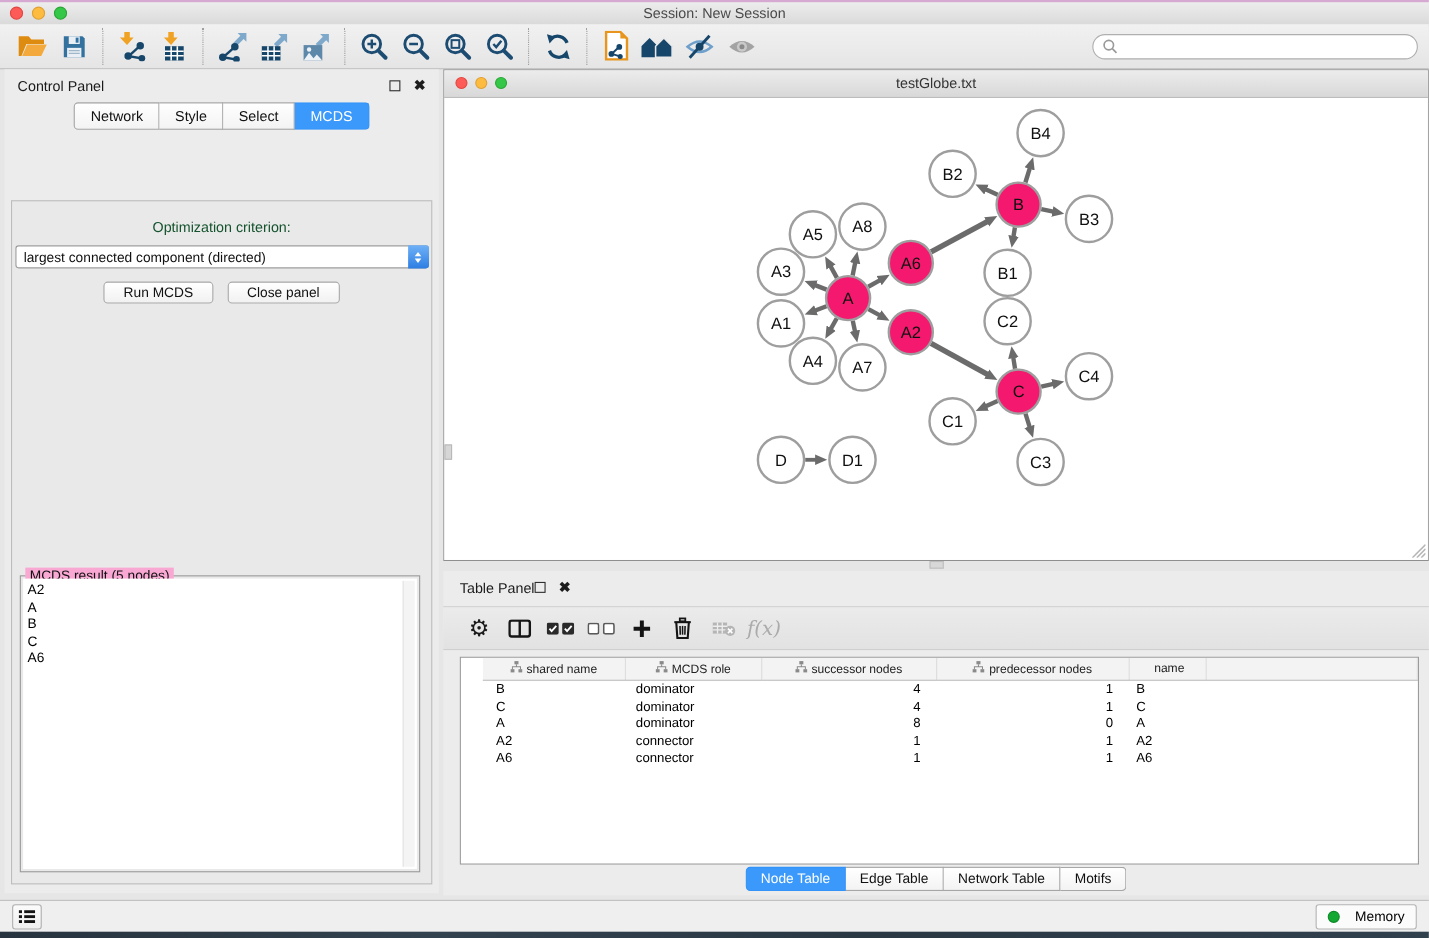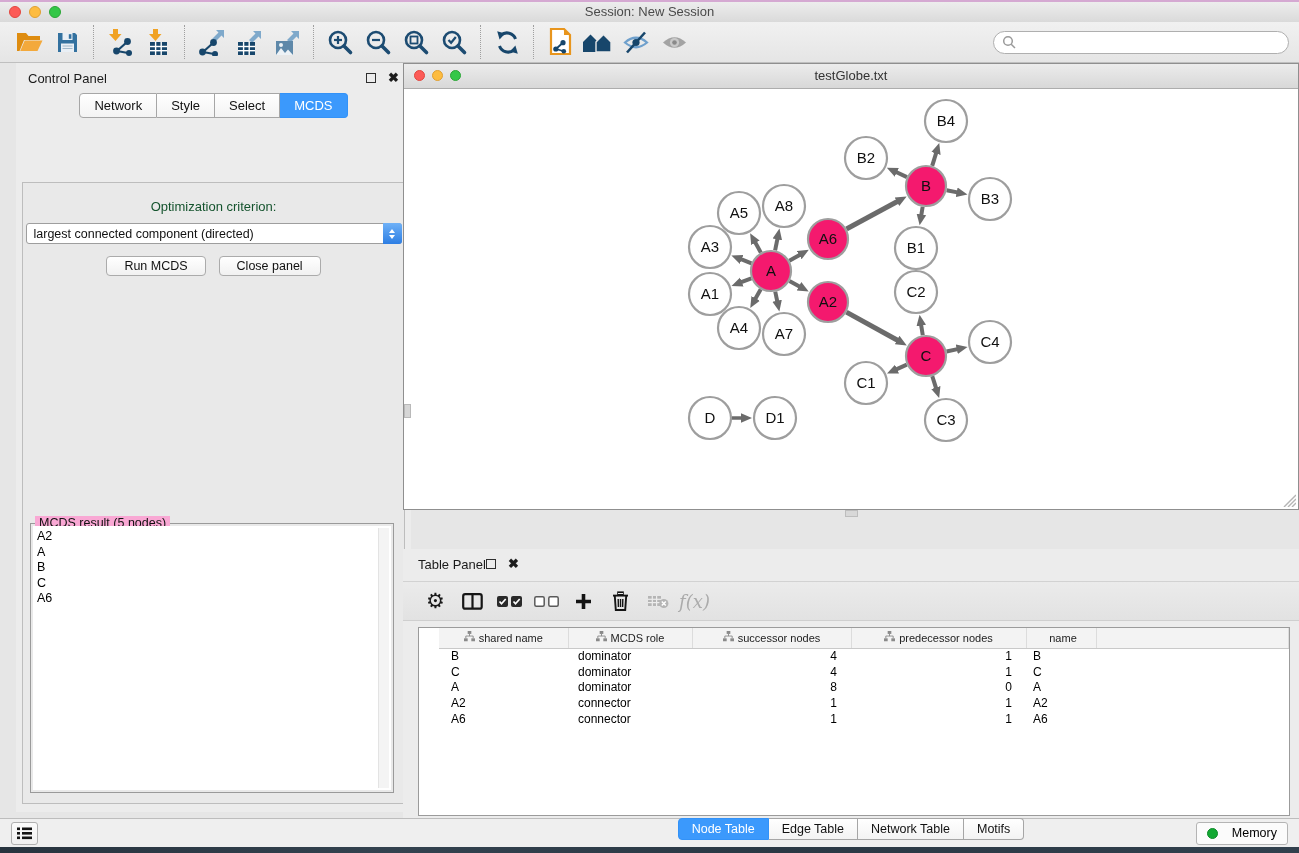--- a/index.html
+++ b/index.html
@@ -23,21 +23,21 @@
     display:flex; align-items:center; padding:0 10px; }
   .tbi { background:none; border:none; width:38px; height:36px; display:flex;
     align-items:center; justify-content:center; cursor:default; }
   .tbsep { width:1px; height:34px; border-left:1px dotted #9F9F9F; margin:0 7px; }
   .tb-spacer { flex:1; }
   .searchbox { width:296px; height:23px; background:#fff; border:1px solid #AFAFAF;
     border-radius:12px; display:flex; align-items:center; padding:0 8px; gap:5px; }
   .searchbox input { border:none; outline:none; flex:1; font-size:12px; background:transparent; }
 
   
-  #control-panel { position:absolute; left:16px; top:63px; width:395px; height:749px; background:#ECECEC; }
+  #control-panel { position:absolute; left:4px; top:63px; width:395px; height:749px; background:#ECECEC; }
   .panel-head { height:30px; display:flex; align-items:center; padding:0 12px; }
   .panel-title { font-size:13px; color:#1A1A1A; }
   .panel-head .ph-spacer { flex:1; }
   .float-ic { width:10px; height:10px; border:1.5px solid #2E2E2E; display:inline-block; margin-right:12px; }
   .close-ic { font-size:13px; color:#1C1C1C; font-weight:bold; line-height:10px; }
   .seg { display:flex; justify-content:center; position:relative; z-index:2; }
   .seg .tab { background:linear-gradient(#FFFFFF,#F3F3F3); border:1px solid #A6A6A6; border-left:none;
     padding:4px 14px; font-size:13px; color:#111; }
   .seg .tab:first-child { border-left:1px solid #A6A6A6; border-radius:4px 0 0 4px; }
   .seg .tab:last-child { border-radius:0 4px 4px 0; }
@@ -72,21 +72,21 @@
   #nw-titlebar .lights { top:6px; left:10px; gap:7px; }
   #nw-titlebar .light { width:11px; height:11px; }
   #nw-titlebar .wtitle { text-align:center; font-size:13px; color:#333; line-height:24px; }
   #nw-canvas { position:relative; width:894px; height:420px; background:#fff; overflow:hidden; }
   #left-grip { position:absolute; left:0; top:340px; width:7px; height:14px; background:#D6D6D6; border:1px solid #B9B9B9; }
   #corner-grip { position:absolute; right:2px; bottom:2px; width:13px; height:13px; }
   #bottom-grip { position:absolute; left:845px; top:510px; width:13px; height:7px; background:#D8D8D8; border:1px solid #BDBDBD; }
   .graph-label { font-size:15px; fill:#101010; }
 
   
-  #table-panel { position:absolute; left:403px; top:549px; width:896px; height:295px; background:#ECECEC; }
+  #table-panel { position:absolute; left:403px; top:519px; width:896px; height:295px; background:#ECECEC; }
   #tp-head { height:30px; display:flex; align-items:center; padding:0 15px; }
   #tp-toolbar { position:absolute; left:0px; right:0px; top:32px; height:40px;
     background:linear-gradient(#EBEBEB,#E2E2E2); border-top:1px solid #D2D2D2; border-bottom:1px solid #CFCFCF;
     display:flex; align-items:center; padding:0 14px; gap:0; }
   .tpi { background:none; border:none; width:37px; height:34px; display:flex; align-items:center; justify-content:center; }
   .gear { font-size:21px; color:#1A1A1A; font-family:"DejaVu Sans", sans-serif; }
   .cbpair { display:flex; gap:3px; }
   .fx { font-family:"DejaVu Serif", serif; font-style:italic; font-size:18px; color:#ABABAB; }
   #table-wrap { position:absolute; left:15px; right:9px; top:78px; height:189px;
     background:#fff; border:1px solid #9B9B9B; overflow:hidden;padding-left:20px; }

